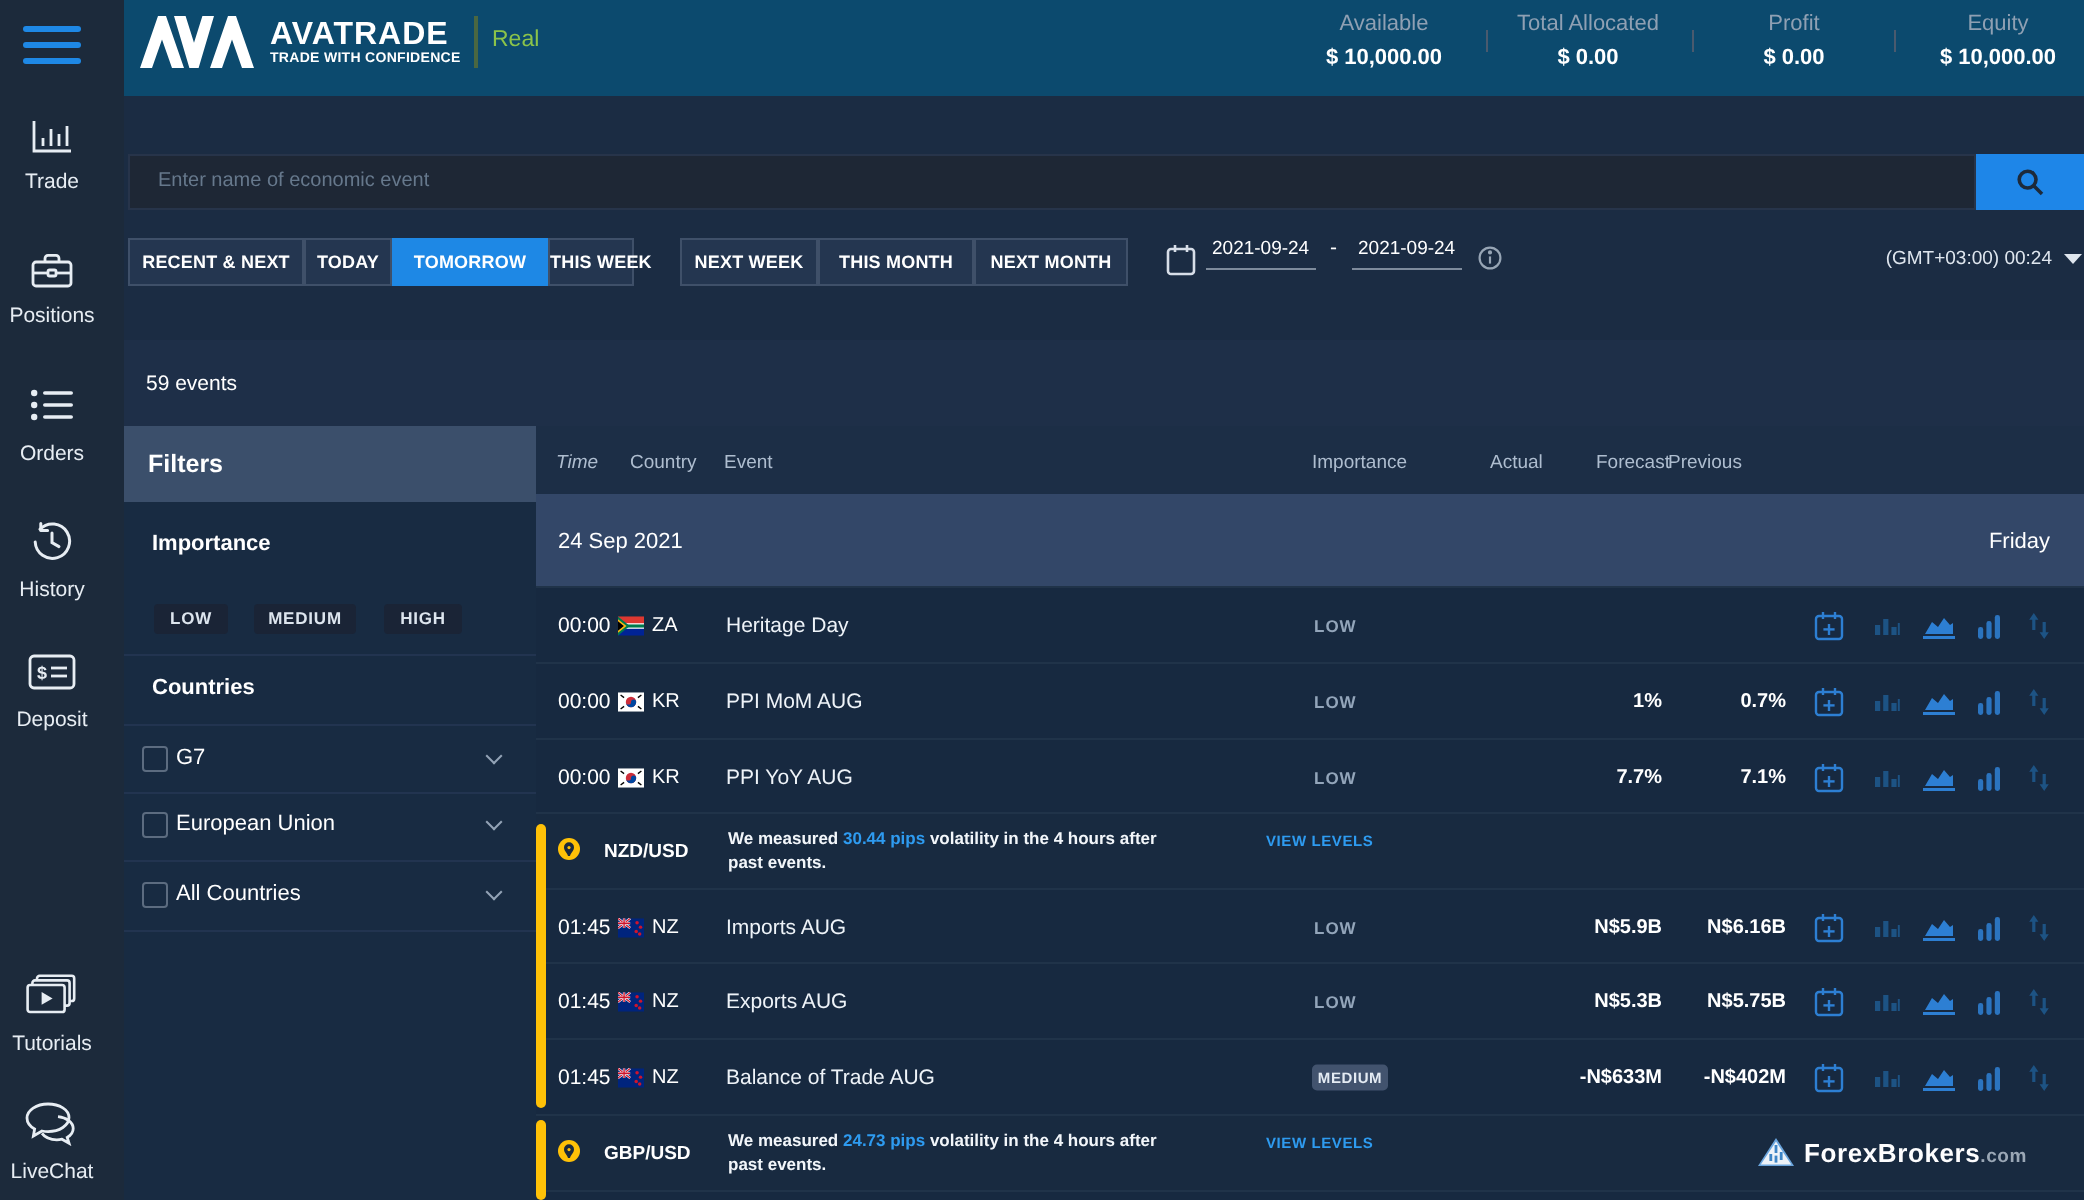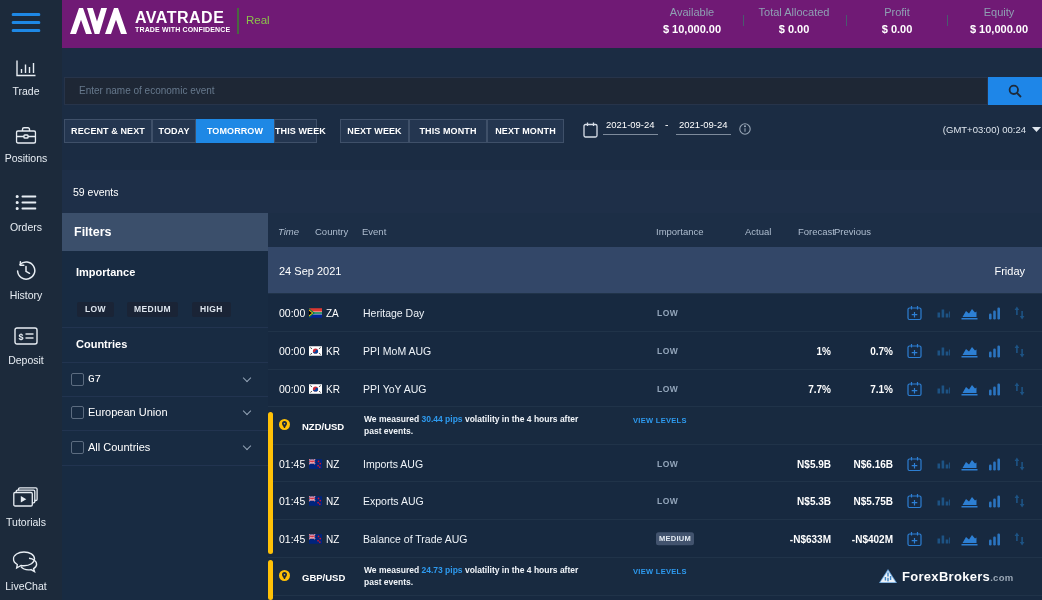--- a/index.html
+++ b/index.html
@@ -7,21 +7,21 @@
   font-family:"Liberation Sans", sans-serif; }
 .abs { position:absolute; }
 #stage { position:relative; width:1042px; height:600px; }
 
 
 #sidebar { position:absolute; left:0; top:0; width:62px; height:600px; background:#1c2a3b; z-index:5; }
 .nav-ic { position:absolute; left:26px; transform:translateX(-50%); }
 .nav-lb { position:absolute; width:52px; text-align:center; color:#e7edf3; font-size:10.5px; }
 
 
-#header { position:absolute; left:62px; top:0; width:980px; height:48px; background:#701a75; }
+#header { position:absolute; left:62px; top:0; width:980px; height:48px; background:#0c4a6e; }
 .stat-lb { position:absolute; top:6px; color:#8fa0b3; font-size:11px; text-align:center; }
 .stat-vl { position:absolute; top:23px; color:#ffffff; font-size:11px; font-weight:bold; text-align:center; }
 .stat-sep { position:absolute; top:15px; width:1px; height:11px; background:#4a5a6e; }
 
 
 #toolbar { position:absolute; left:62px; top:48px; width:980px; height:122px; background:#1b2c43; }
 #search { position:absolute; left:2px; top:29px; width:924px; height:28px; background:#1e2735; border:1px solid #27344a;
   color:#66788c; font-size:10px; line-height:26px; padding-left:14px; }
 #searchbtn { position:absolute; left:926px; top:29px; width:54px; height:28px; background:#1e86e8; }
 .tab { position:absolute; top:71px; height:24px; background:#243650; border:1px solid #3f5069; color:#fff;
@@ -198,21 +198,21 @@
   <div id="filters">
     <div id="ftitle">Filters</div>
     <div class="fhead" style="top:53px;">Importance</div>
     <div class="fbtn" style="left:15px; width:37px;">LOW</div>
     <div class="fbtn" style="left:65px; width:51px;">MEDIUM</div>
     <div class="fbtn" style="left:130px; width:39px;">HIGH</div>
     <div class="fdiv" style="top:114px;"></div>
     <div class="fhead" style="top:125px;">Countries</div>
     <div class="fdiv" style="top:149px;"></div>
     <div class="fcheck" style="top:160px;"></div>
-    <div class="frow-lb" style="top:160px;font-family:Liberation Mono, monospace;">G7</div>
+    <div class="frow-lb" style="top:160px;">G7</div>
     <div class="fchev" style="top:162px;"></div>
     <div class="fdiv" style="top:183px;"></div>
     <div class="fcheck" style="top:193px;"></div>
     <div class="frow-lb" style="top:193px;">European Union</div>
     <div class="fchev" style="top:195px;"></div>
     <div class="fdiv" style="top:217px;"></div>
     <div class="fcheck" style="top:228px;"></div>
     <div class="frow-lb" style="top:228px;">All Countries</div>
     <div class="fchev" style="top:230px;"></div>
     <div class="fdiv" style="top:252px;"></div>

